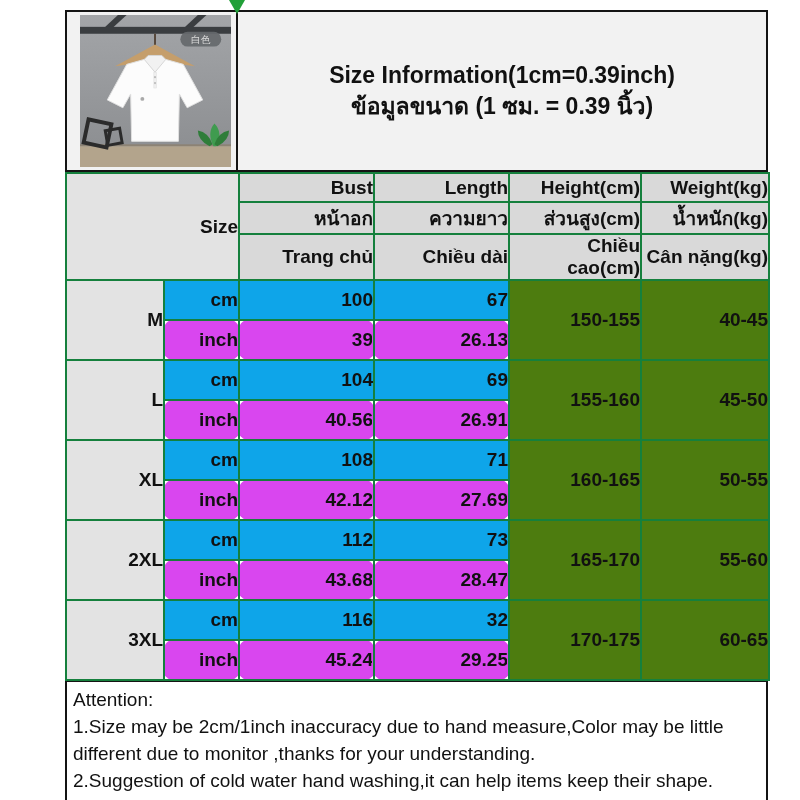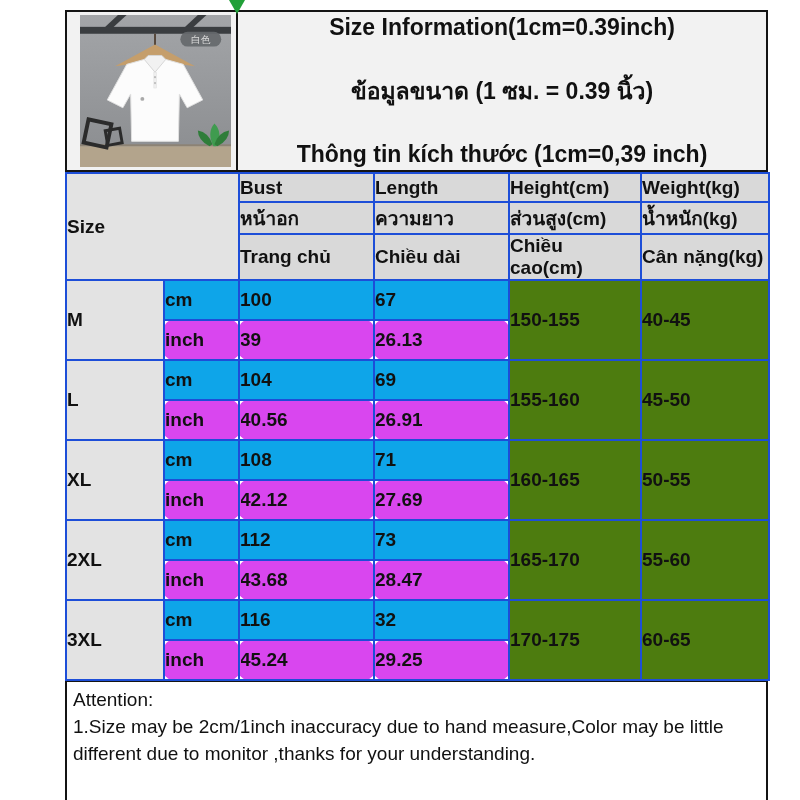--- a/index.html
+++ b/index.html
@@ -20,37 +20,37 @@
     width: 173px; box-sizing: border-box;
     border: 2px solid #141414; background: #f2f2f2;
     position: relative; flex: none;
   }
   .photo { position: absolute; top: 3px; bottom: 3px; left: 13px; right: 5px; }
   .photo svg { display: block; width: 100%; height: 100%; }
   .title-box {
     flex: 1; box-sizing: border-box;
     border: 2px solid #141414; border-left: none;
     background: #f2f2f2;
-    display: flex; flex-direction: column; justify-content: space-between; align-items: center;
+    display: flex; flex-direction: column; justify-content: center; align-items: center;
     text-align: center; font-weight: bold; font-size: 23px; line-height: 31px;
   }
   .corner-triangle {
     position: absolute; left: 216px; top: 0;
     width: 0; height: 0;
     border-left: 8px solid transparent;
     border-right: 8px solid transparent;
     border-top: 14px solid #21a038;
     z-index: 3;
   }
 
   
   table.size-table { border-collapse: collapse; width: 703px; table-layout: fixed; }
   table.size-table td {
-    border: 2px solid #1d4ed8;
-    text-align: left; vertical-align: middle;
+    border: 2px solid #15803d;
+    text-align: right; vertical-align: middle;
     font-weight: bold; font-size: 19px; padding: 0;
     overflow: hidden;
   }
   td.hdr  { background: #d9d9d9; font-size: 18px; height: 27px; }
   td.size-big { background: #e3e3e3; font-size: 34px; }
   tr.row-cm  td { background: #0ea5e9; height: 38px; }
   tr.row-inch td { background: #d946ef; height: 38px; border-radius: 9px; }
   tr.row-cm td.size-label { background: #e3e3e3; }
   tr.row-cm td.range { background: #4d7c0f; }
 
@@ -111,21 +111,20 @@
               <path d="M133 133 q-12 -6 -12 -16 q11 2 15 14 Z" fill="#2f7d3a"></path>
               <path d="M141 133 q12 -6 12 -16 q-11 2 -15 14 Z" fill="#2f7d3a"></path>
             </g>
           </svg>
         </div>
       </div>
 
       <div class="title-box">
         <div>Size Information(1cm=0.39inch)</div>
         <div>ข้อมูลขนาด (1 ซม. = 0.39 นิ้ว)</div>
-        <div>Thông tin kích thước (1cm=0,39 inch)</div>
       </div>
     </div>
 
     <table class="size-table">
       <colgroup>
         <col style="width:98px">
           <col style="width:75px">
         <col style="width:135px">
           <col style="width:135px">
         <col style="width:132px">
@@ -217,16 +216,17 @@
             <td class="unit">inch</td>
             <td>45.24</td>
             <td>29.25</td>
           </tr>
         </tbody>
     </table>
 
     <div class="attention-box">
       <div>Attention:</div>
       <div>1.Size may be 2cm/1inch inaccuracy due to hand measure,Color may be little different due to monitor ,thanks for your understanding.</div>
+      <div>2.Suggestion of cold water hand washing,it can help items keep their shape.</div>
     </div>
 
   </div>
 </div>
 
 </body></html>

